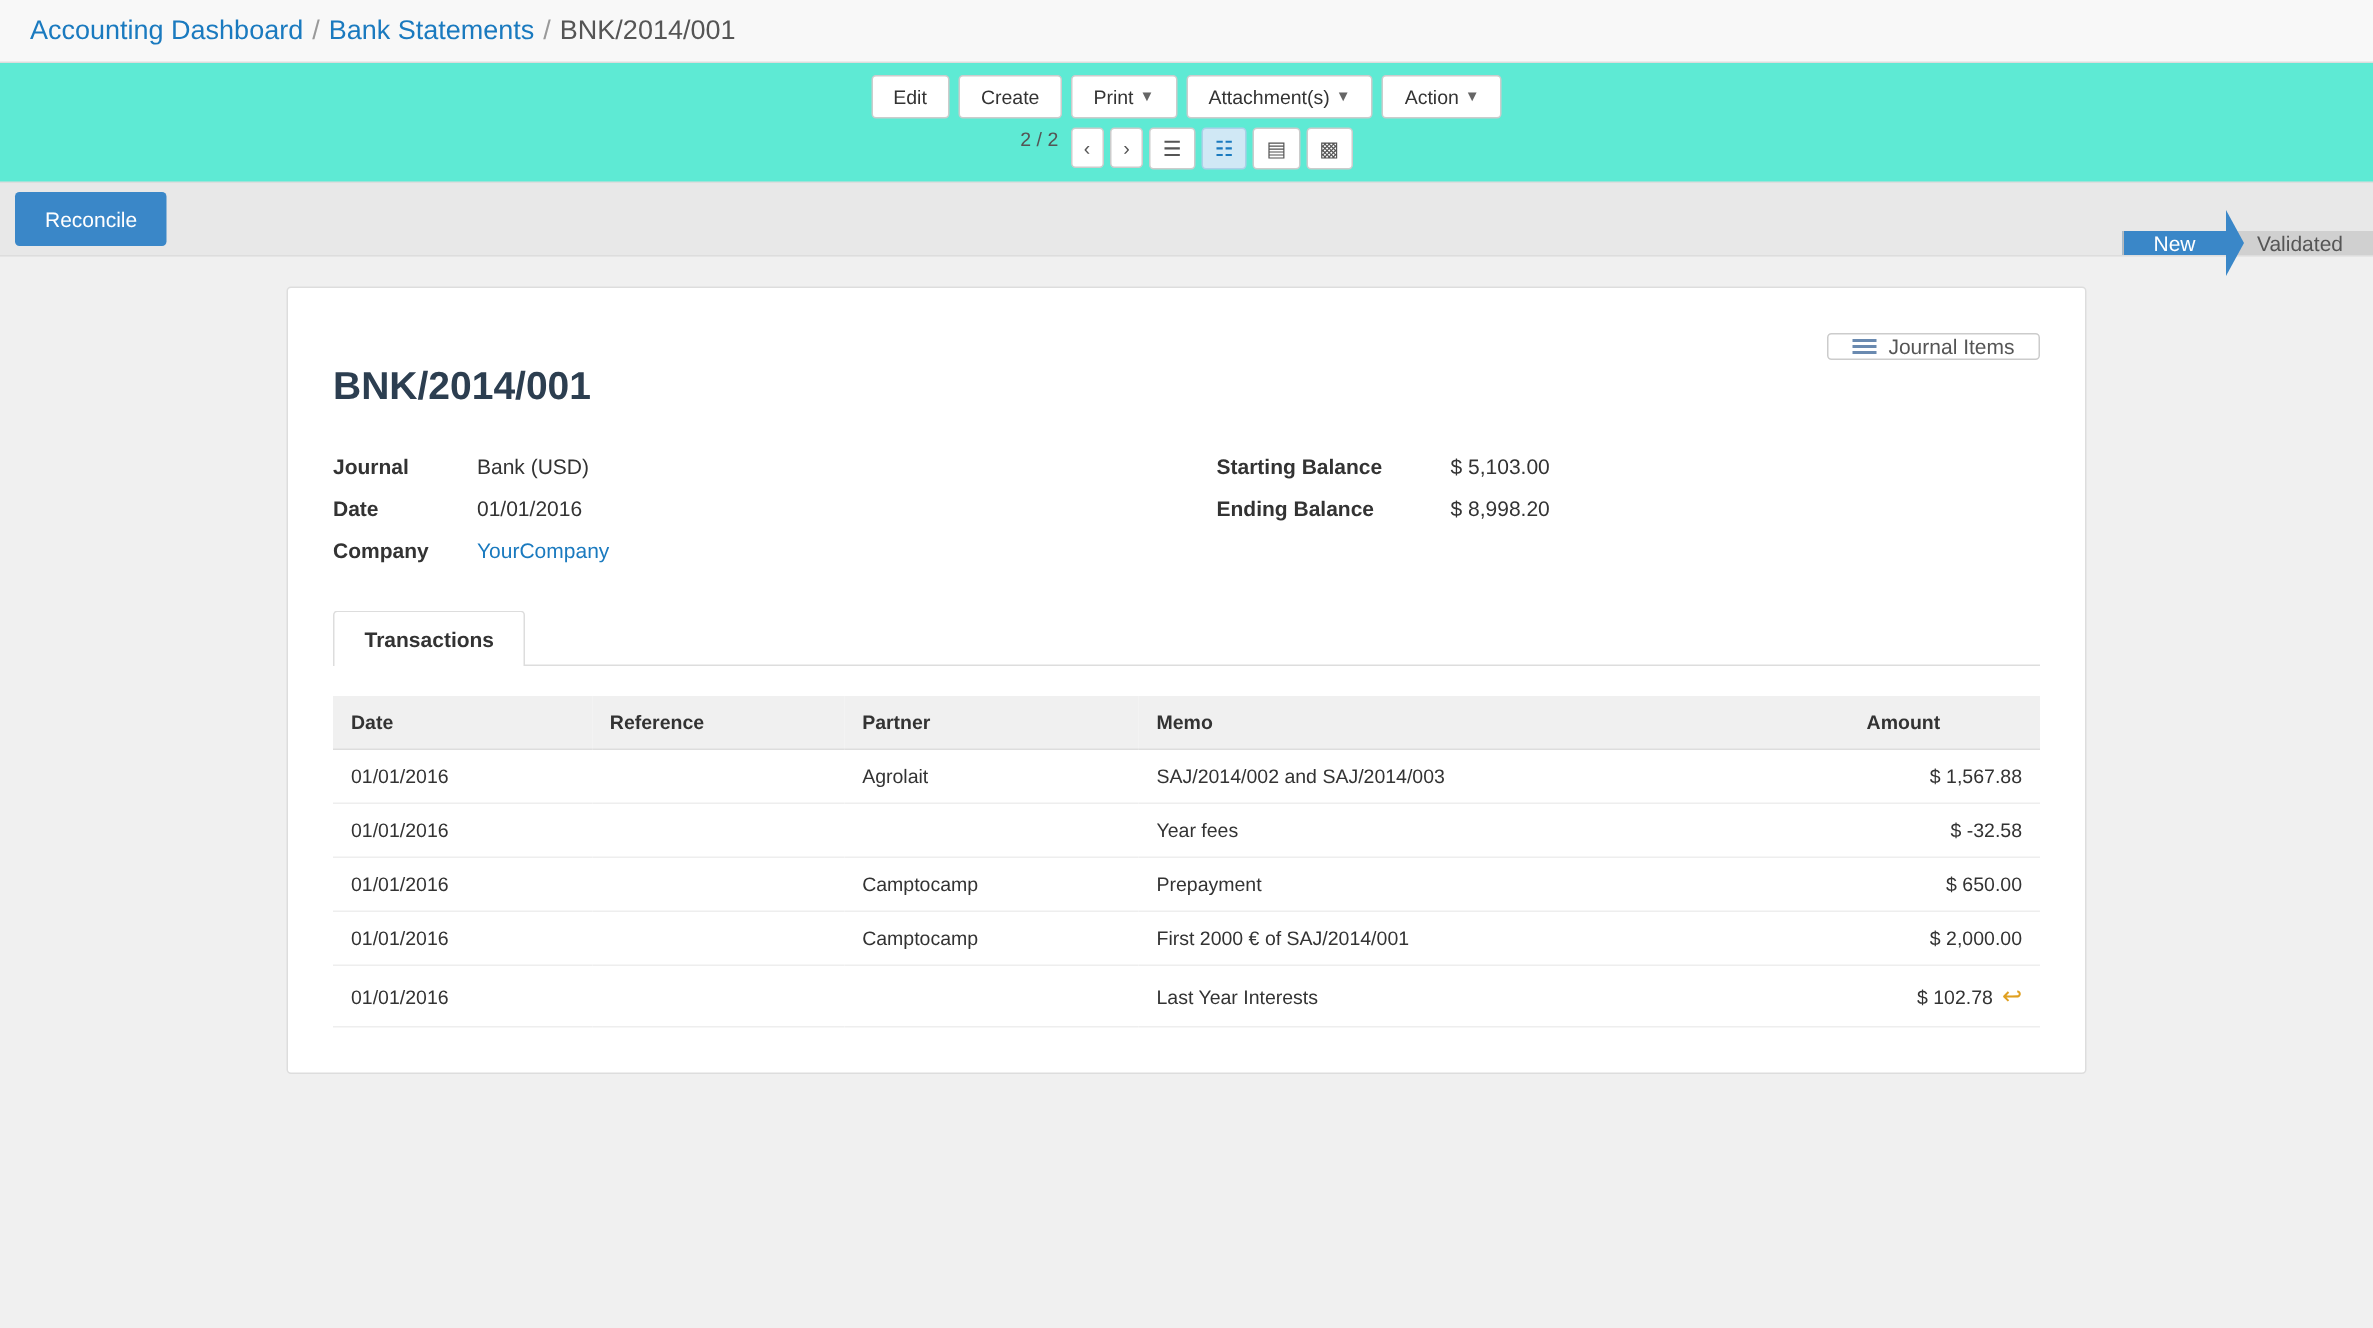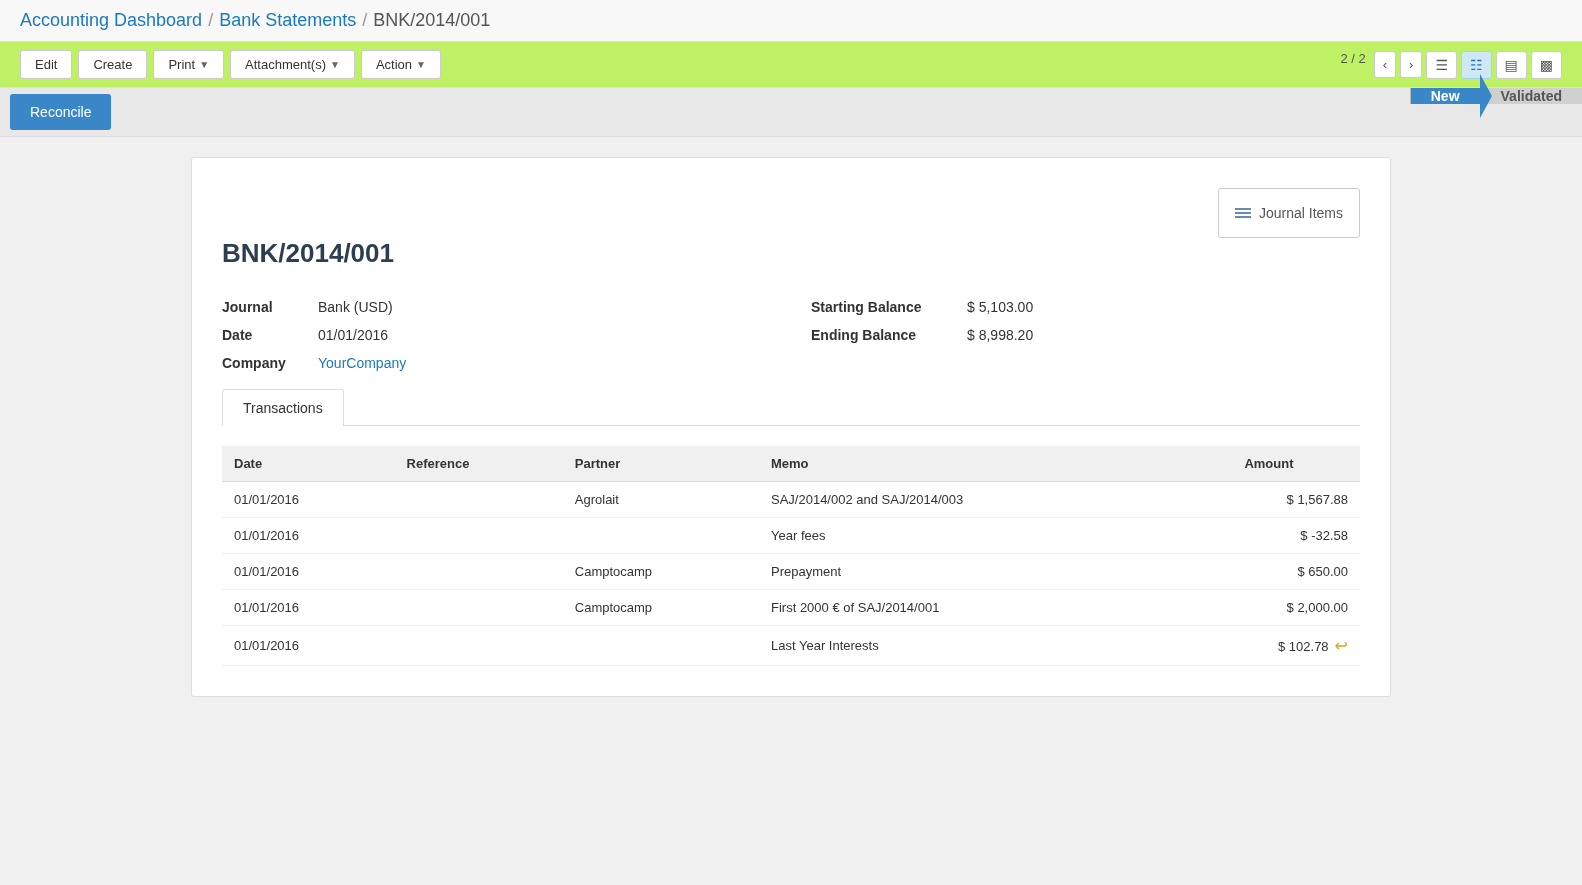--- a/index.html
+++ b/index.html
@@ -25,26 +25,27 @@
       color: #999;
       font-size: 18px;
     }
     .breadcrumb-current {
       color: #555;
       font-size: 18px;
     }
 
     
     .toolbar {
-      background: #bef264;
+      background: #5eead4;
       padding: 8px 20px;
       border-bottom: 1px solid #ddd;
       display: flex;
       align-items: center;
       gap: 6px;
+      flex-direction: column;
     }
     .toolbar-left {
       display: flex;
       align-items: center;
       gap: 6px;
       flex: 1;
     }
     .btn {
       padding: 6px 14px;
       border: 1px solid #ccc;
@@ -114,22 +115,21 @@
       border: none;
       padding: 10px 20px;
       font-size: 14px;
       cursor: pointer;
       border-radius: 3px;
       margin: 6px 10px;
     }
     .status-spacer { flex: 1; }
     .status-workflow {
       display: flex;
-      align-items: flex-start;
-      font-weight: bold;
+      align-items: flex-end;
     }
     .workflow-step {
       display: flex;
       align-items: center;
       padding: 0 20px;
       font-size: 14px;
       color: #555;
       background: #d0d0d0;
       border-left: 1px solid #bbb;
       position: relative;
@@ -165,21 +165,21 @@
       padding: 30px;
       max-width: 1200px;
       margin: 0 auto;
     }
 
     
     .journal-items-btn {
       float: right;
       border: 1px solid #ccc;
       background: #fff;
-      padding: 16px 16px;
+      padding: 0 16px;
       border-radius: 3px;
       cursor: pointer;
       display: flex;
       align-items: center;
       gap: 8px;
       font-size: 14px;
       color: #555;
     }
     .lines-icon {
       display: flex;
@@ -200,21 +200,21 @@
       color: #2c3e50;
       margin: 20px 0 30px 0;
       clear: both;
     }
 
     
     .form-grid {
       display: grid;
       grid-template-columns: 1fr 1fr;
       gap: 10px 40px;
-      margin-bottom: 18px;
+      margin-bottom: 32px;
     }
     .form-section {
       display: flex;
       flex-direction: column;
       gap: 12px;
     }
     .form-row {
       display: flex;
       align-items: baseline;
       gap: 16px;
@@ -267,21 +267,21 @@
       color: #333;
       background: #f8f8f8;
       border-top-left-radius: 3px;
       border-top-right-radius: 3px;
       margin-bottom: -1px;
     }
     .tab.active {
       background: #fff;
       border-color: #ddd;
       color: #333;
-      font-weight: normal;
+      font-weight: bold;
     }
 
     
     .table-meta {
       text-align: right;
       font-size: 13px;
       color: #666;
       margin-bottom: 8px;
     }
     .transactions-table {

